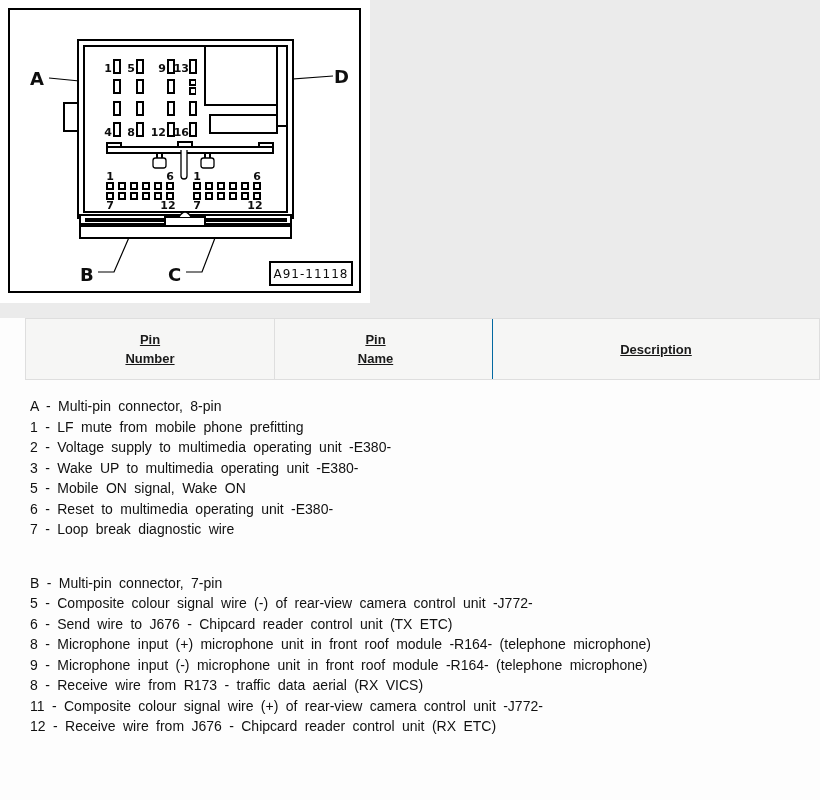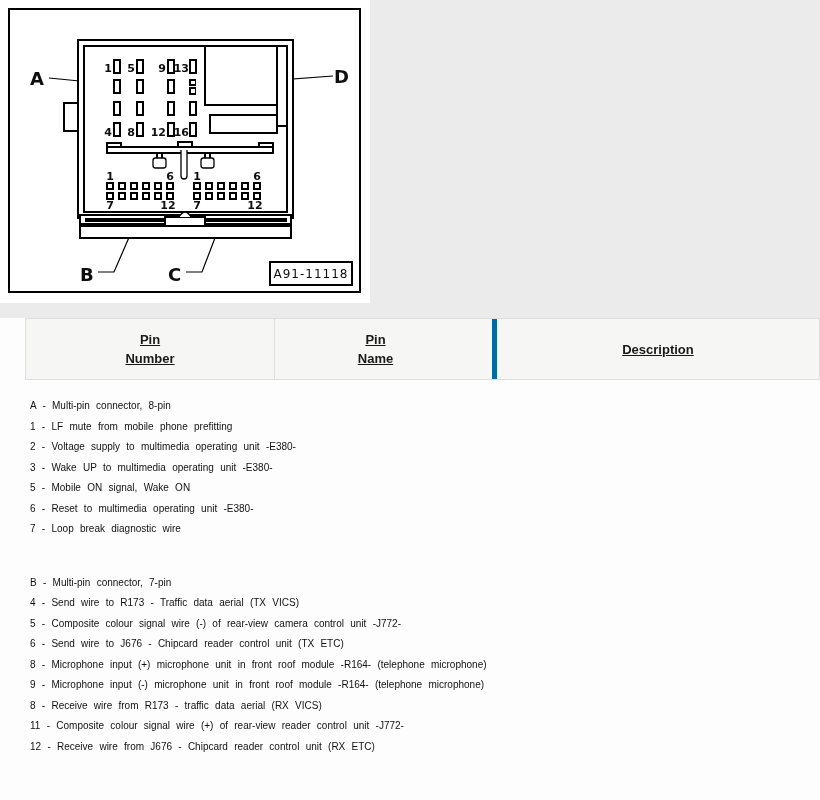--- a/index.html
+++ b/index.html
@@ -43,24 +43,24 @@
   }
   .th {
     display: flex; flex-direction: column;
     align-items: center; justify-content: center;
     font-weight: bold; font-size: 13px; line-height: 19px;
     color: #1a1a1a;
   }
   .th span { display:block; }
   .th1 { width: 248px; }
   .th2 { width: 202px; border-left: 1px solid #dedede; }
-  .th3 { flex: 1;      border-left: 5px solid #0369a1; margin-left: 16px; }
+  .th3 { flex: 1;      border-left: 1px solid #0369a1; margin-left: 16px; }
   .tbody {
     padding: 16px 16px 0 30px;
-    font-size: 10px;
+    font-size: 14px;
     line-height: 20.5px;
     word-spacing: 3.5px;
     white-space: nowrap;
     color: #111;
   }
   .section-b { margin-top: 33px; }
   .row { height: 20.5px; overflow: hidden; }
 </style>
 </head>
 <body>
@@ -214,25 +214,24 @@
           <div class="row"><span>A</span><span> - </span><span>Multi-pin connector, 8-pin</span></div>
           <div class="row"><span>1</span><span> - </span><span>LF mute from mobile phone prefitting</span></div>
           <div class="row"><span>2</span><span> - </span><span>Voltage supply to multimedia operating unit -E380-</span></div>
           <div class="row"><span>3</span><span> - </span><span>Wake UP to multimedia operating unit -E380-</span></div>
           <div class="row"><span>5</span><span> - </span><span>Mobile ON signal, Wake ON</span></div>
           <div class="row"><span>6</span><span> - </span><span>Reset to multimedia operating unit -E380-</span></div>
           <div class="row"><span>7</span><span> - </span><span>Loop break diagnostic wire</span></div>
         </div>
       <div class="section section-b">
           <div class="row"><span>B</span><span> - </span><span>Multi-pin connector, 7-pin</span></div>
-          <div class="row"><span>4</span><span> - </span><span>Send wire to R173 - Traffic data aerial (TX VICS)</span></div>
           <div class="row"><span>5</span><span> - </span><span>Composite colour signal wire (-) of rear-view camera control unit -J772-</span></div>
           <div class="row"><span>6</span><span> - </span><span>Send wire to J676 - Chipcard reader control unit (TX ETC)</span></div>
           <div class="row"><span>8</span><span> - </span><span>Microphone input (+) microphone unit in front roof module -R164- (telephone microphone)</span></div>
           <div class="row"><span>9</span><span> - </span><span>Microphone input (-) microphone unit in front roof module -R164- (telephone microphone)</span></div>
           <div class="row"><span>8</span><span> - </span><span>Receive wire from R173 - traffic data aerial (RX VICS)</span></div>
-          <div class="row"><span>11</span><span> - </span><span>Composite colour signal wire (+) of rear-view reader control unit -J772-</span></div>
+          <div class="row"><span>11</span><span> - </span><span>Composite colour signal wire (+) of rear-view camera control unit -J772-</span></div>
           <div class="row"><span>12</span><span> - </span><span>Receive wire from J676 - Chipcard reader control unit (RX ETC)</span></div>
         </div>
     </div>
   </div>
 
 </div>
 
 </body></html>

